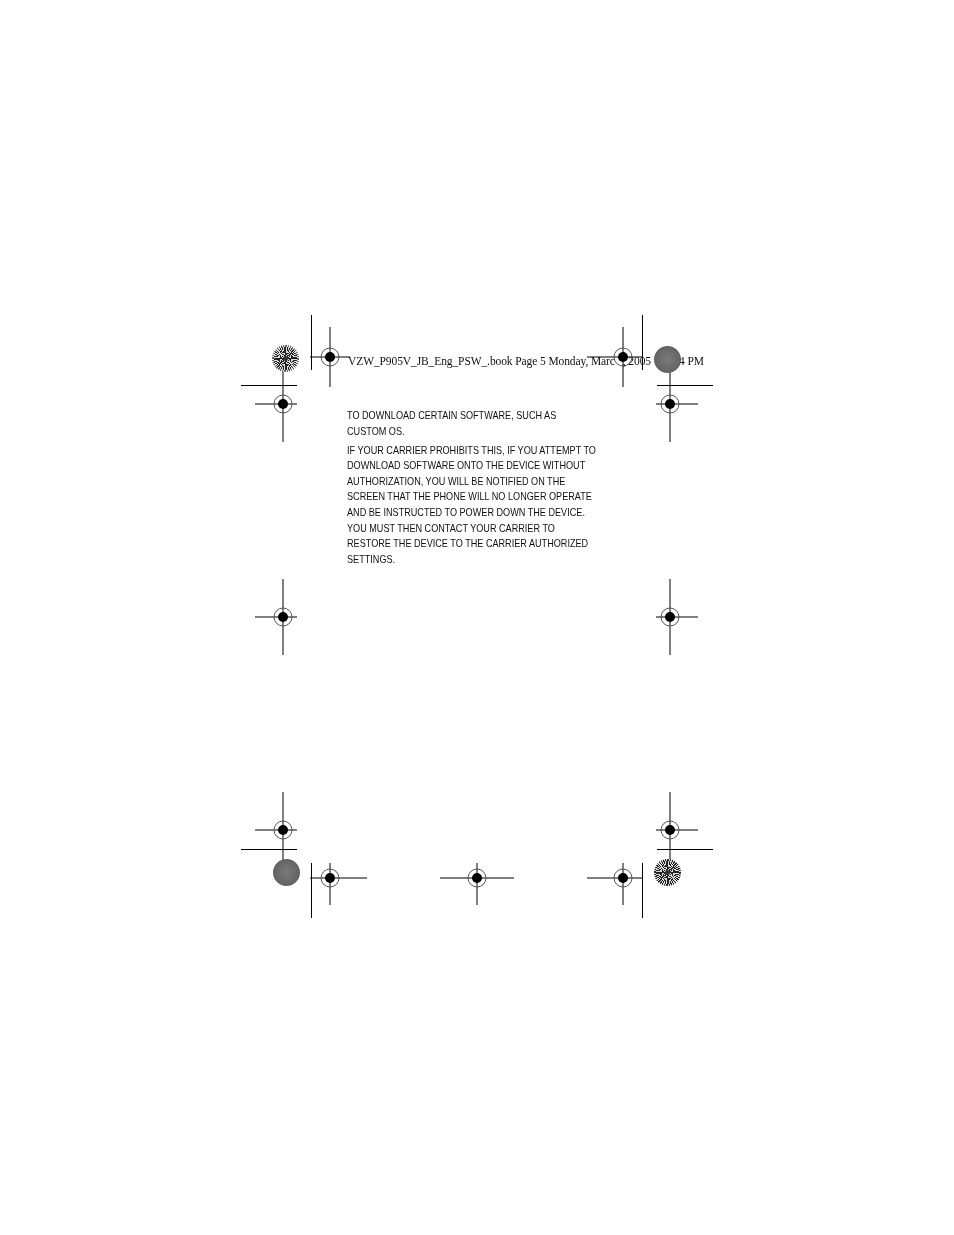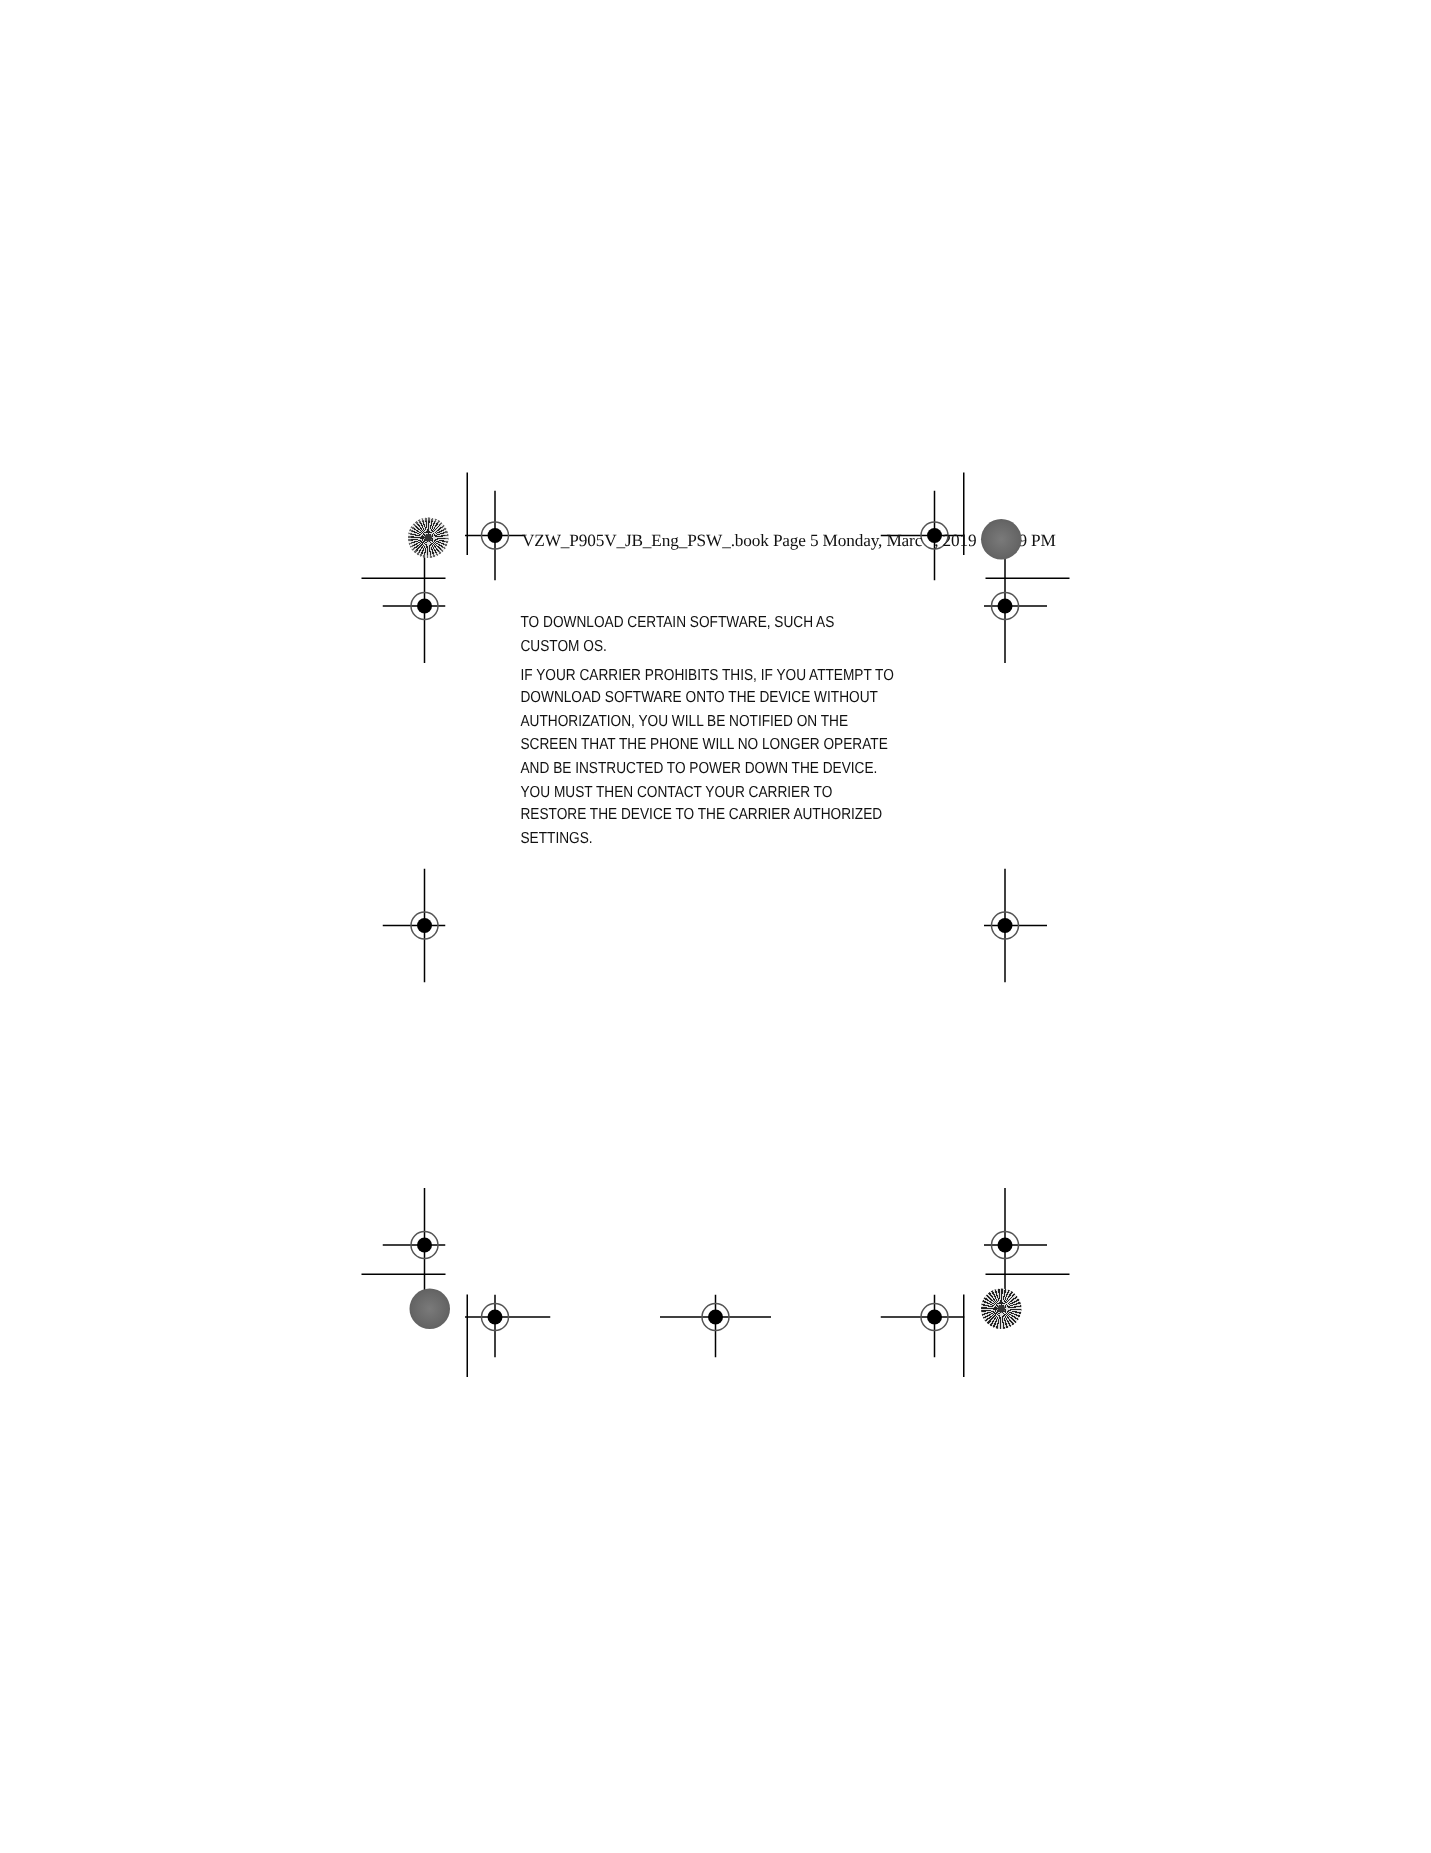--- a/index.html
+++ b/index.html
@@ -194,21 +194,21 @@
     <line x1="0" y1="15" x2="56" y2="15" stroke="#000" stroke-width="1"></line>
     <circle cx="36" cy="15" r="9" fill="none" stroke="#555" stroke-width="1"></circle>
     <path d="M36,15 L36,10 A5,5 0 0,0 31,15 Z" fill="#000"></path>
     <path d="M36,15 L41,15 A5,5 0 0,0 36,10 Z" fill="#000"></path>
     <path d="M36,15 L31,15 A5,5 0 0,0 36,20 Z" fill="#000"></path>
     <path d="M36,15 L36,20 A5,5 0 0,0 41,15 Z" fill="#000"></path>
   </svg>
 </div>
 
 <div class="slug">
-  <span>VZW_P905V_JB_Eng_PSW_.book  Page 5  Monday, Marc</span><span style="display:inline-block;width:8px;"></span><span>, 2019</span><span style="display:inline-block;width:28px;"></span><span>9 PM</span>
+  <span>VZW_P905V_JB_Eng_PSW_.book  Page 5  Monday, Marc</span><span style="display:inline-block;width:8px;"></span><span>, 2005</span><span style="display:inline-block;width:28px;"></span><span>4 PM</span>
 </div>
 
 <div class="starburst" style="left:272px; top:345px; background: repeating-conic-gradient(#222 0deg 5deg, #ddd 5deg 10deg); box-shadow: inset 0 0 0 2px rgba(255,255,255,0.3);">
   <div style="position:absolute;left:11px;top:11px;width:5px;height:5px;border-radius:50%;background:#333;"></div>
 </div>
 
 <div class="starburst" style="left:654px; top:346px; background: radial-gradient(circle, #7a7a7a 0%, #666 60%, #555 100%);"></div>
 
 <div class="starburst" style="left:273px; top:859px; background: radial-gradient(circle, #7a7a7a 0%, #666 60%, #555 100%);"></div>
 

